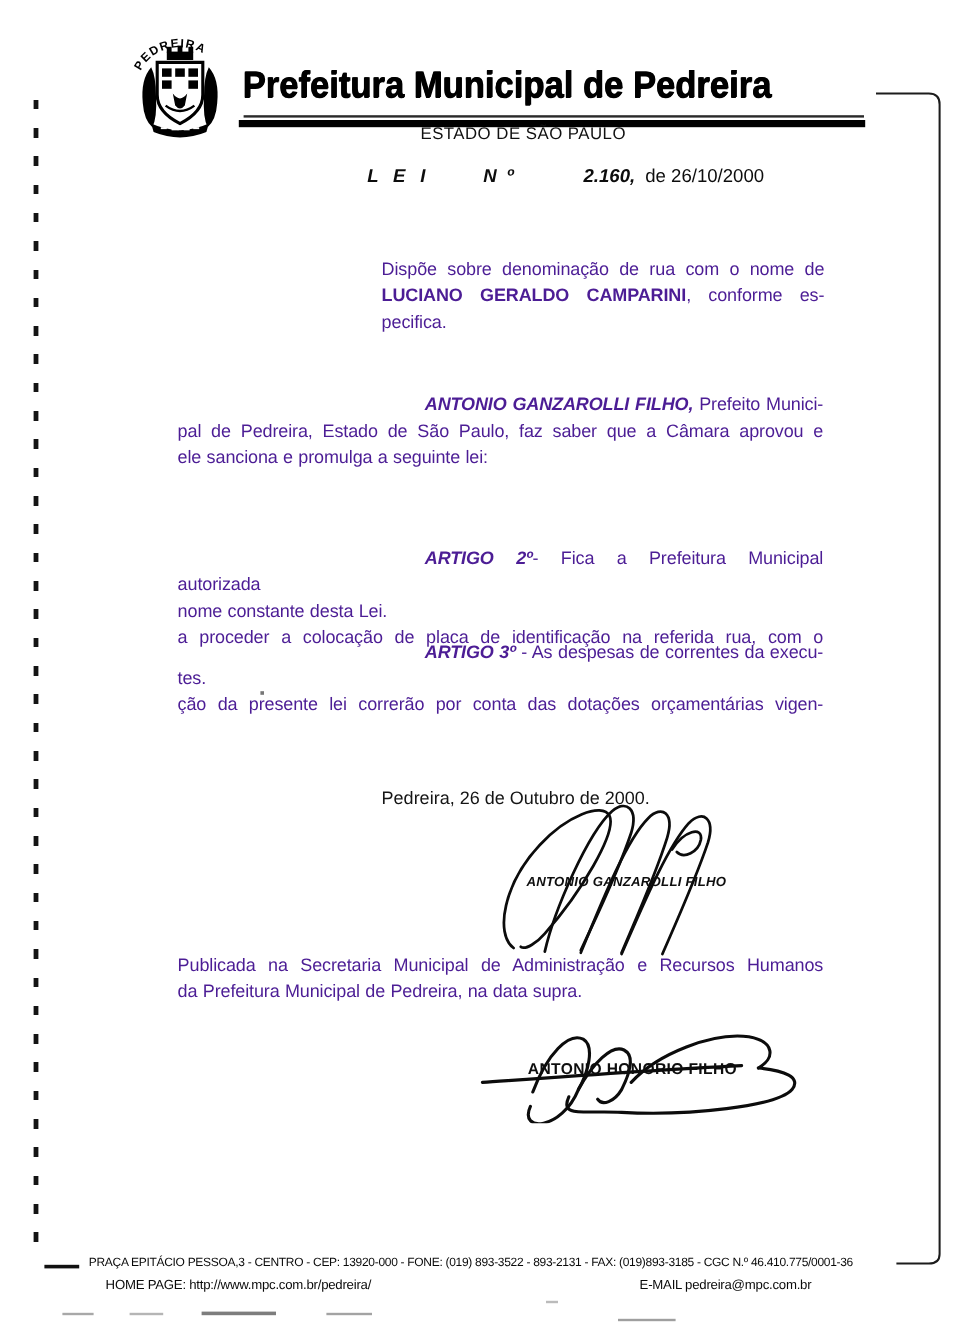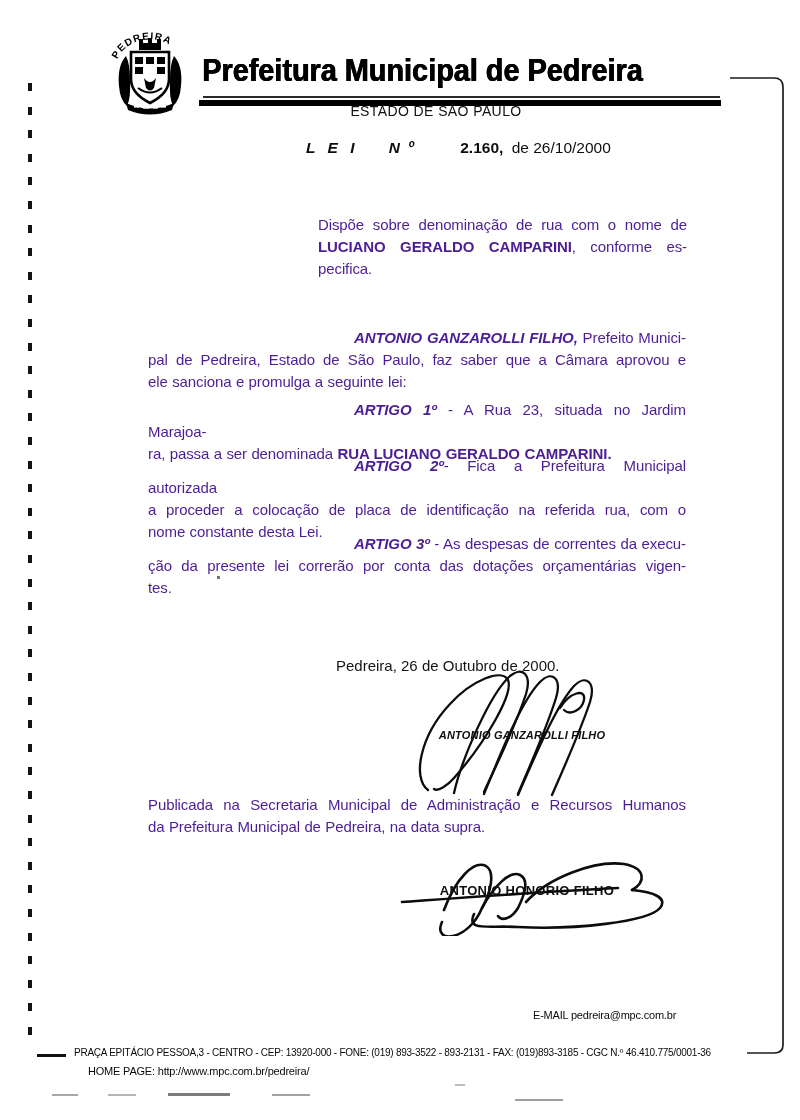--- a/index.html
+++ b/index.html
@@ -24,60 +24,60 @@
     text-shadow:0.8px 0 #000, 0 0.4px #000;white-space:nowrap;
   }
   .title-rule-thin{position:absolute;left:203px;top:96px;width:517px;height:2px;background:#2a2a2a;}
   .title-rule-thick{position:absolute;left:199px;top:100px;width:522px;height:6px;background:#000;}
   .state-line{
     position:absolute;left:330px;top:103px;width:212px;text-align:center;
     font-size:14px;letter-spacing:0.4px;color:#111;
   }
   .law-heading{position:absolute;left:306px;top:139px;font-size:15.5px;white-space:nowrap;color:#0d0d0d;}
   .law-heading .lei{font-weight:bold;font-style:italic;letter-spacing:4px;}
-  .law-heading .numlabel{font-weight:bold;font-style:italic;margin-left:26px;letter-spacing:2px;}
-  .law-heading .number{font-weight:bold;margin-left:40px;}
+  .law-heading .numlabel{font-weight:bold;font-style:italic;margin-left:40px;letter-spacing:2px;}
+  .law-heading .number{font-weight:bold;font-style:italic;margin-left:52px;}
   .law-heading .lawdate{margin-left:4px;}
   
   .para{
     position:absolute;left:148px;width:538px;
     font-size:15px;line-height:22px;letter-spacing:-0.1px;word-spacing:0.4px;color:#4c1d95;
   }
   #p-ementa{top:214px;left:318px;width:369px;}
   #p-preamble{top:327px;}
   #p-a1{top:399px;}
   #p-a2{top:455px;}
   #p-a3{top:533px;}
   #p-a4{top:608px;}
   #p-pub{top:794px;}
   .ln{min-height:22px;}
   .jl{text-align:justify;text-align-last:justify;}
   .ind{text-indent:170px;}
   .b{font-weight:bold;}
   .i{font-style:italic;margin-left:36px;}
-  .date-line{position:absolute;left:336px;top:657px;font-size:15px;color:#151515;}
+  .date-line{position:absolute;left:318px;top:657px;font-size:15px;color:#151515;}
   
   .sig-block{position:absolute;text-align:center;color:#0e0e0e;}
   #sig1-text{left:402px;top:729px;width:240px;}
   #sig1-text .sig-name{font-size:11px;font-weight:bold;font-style:italic;letter-spacing:0.2px;}
   #sig1-text .sig-role{font-size:13.5px;margin-top:1px;}
   #sig2-text{left:402px;top:883px;width:250px;}
   #sig2-text .sig-name{font-size:13px;font-weight:bold;letter-spacing:0.3px;}
   #sig2-text .sig-role{font-size:13px;font-weight:bold;margin-top:1px;}
   .sig-svg{position:absolute;pointer-events:none;}
   #sig1-svg{left:410px;top:666px;width:240px;height:132px;}
   #sig2-svg{left:398px;top:850px;width:300px;height:86px;}
   
   .footer-dash{position:absolute;left:37px;top:1054px;width:29px;height:3px;background:#111;}
   .footer-line1{
     position:absolute;left:74px;top:1047px;width:583px;font-size:10px;
     letter-spacing:-0.25px;white-space:nowrap;color:#0a0a0a;
   }
   .footer-home{position:absolute;left:88px;top:1065px;font-size:11px;letter-spacing:-0.2px;color:#0a0a0a;}
-  .footer-email{position:absolute;left:533px;top:1009px;font-size:11px;letter-spacing:-0.2px;color:#0a0a0a;}
+  .footer-email{position:absolute;left:533px;top:1065px;font-size:11px;letter-spacing:-0.2px;color:#0a0a0a;}
   
   .artifact{position:absolute;background:#9a9a9a;}
   .a1{left:52px;top:1094px;width:26px;height:2px;background:#a8a8a8;}
   .a2{left:108px;top:1094px;width:28px;height:2px;background:#b5b5b5;}
   .a3{left:168px;top:1093px;width:62px;height:3px;background:#7d7d7d;}
   .a4{left:272px;top:1094px;width:38px;height:2px;background:#a3a3a3;}
   .a5{left:515px;top:1099px;width:48px;height:2px;background:#9f9f9f;}
   .a6{left:455px;top:1084px;width:10px;height:2px;background:#bbbbbb;}
   .a7{left:217px;top:576px;width:3px;height:3px;background:#777;}
 </style>
@@ -139,33 +139,29 @@
   <div class="para" id="p-ementa">
       <div class="ln jl"><span>Dispõe sobre denominação de rua com o nome de</span></div>
       <div class="ln jl"><span class="b">LUCIANO GERALDO CAMPARINI</span><span>, conforme es-</span></div>
       <div class="ln"><span>pecifica.</span></div>
     </div>
   <div class="para" id="p-preamble">
       <div class="ln jl ind"><span class="b i">ANTONIO GANZAROLLI FILHO,</span><span> Prefeito Munici-</span></div>
       <div class="ln jl"><span>pal de Pedreira, Estado de São Paulo, faz saber que a Câmara aprovou e</span></div>
       <div class="ln"><span>ele sanciona e promulga a seguinte lei:</span></div>
     </div>
-  <div class="para" id="p-a1">
-      <div class="ln jl ind"><span class="b i">ARTIGO 1º</span><span> - A Rua 23, situada no Jardim Marajoa-</span></div>
-      <div class="ln"><span>ra, passa a ser denominada </span><span class="b">RUA LUCIANO GERALDO CAMPARINI.</span></div>
-    </div>
   <div class="para" id="p-a2">
       <div class="ln jl ind"><span class="b i">ARTIGO 2º</span><span>- Fica a Prefeitura Municipal autorizada</span></div>
+      <div class="ln"><span>nome constante desta Lei.</span></div>
       <div class="ln jl"><span>a proceder a colocação de placa de identificação na referida rua, com o</span></div>
-      <div class="ln"><span>nome constante desta Lei.</span></div>
     </div>
   <div class="para" id="p-a3">
       <div class="ln jl ind"><span class="b i">ARTIGO 3º</span><span> - As despesas de correntes da execu-</span></div>
+      <div class="ln"><span>tes.</span></div>
       <div class="ln jl"><span>ção da presente lei correrão por conta das dotações orçamentárias vigen-</span></div>
-      <div class="ln"><span>tes.</span></div>
     </div>
   <div class="date-line">Pedreira, 26 de Outubro de 2000.</div>
 
   <svg class="sig-svg" id="sig1-svg" viewBox="0 0 240 132">
     <g fill="none" stroke="#0c0c0c" stroke-width="2.3" stroke-linecap="round">
       <path d="M18,124 C2,112 10,70 40,38 C62,14 92,2 98,14 C104,28 74,78 44,112 C38,119 28,126 24,123"></path>
       <path d="M44,127 C52,92 80,28 100,10 C112,0 122,8 116,28 C104,64 84,104 74,126"></path>
       <path d="M74,128 C92,84 112,34 130,16 C142,4 152,12 146,32 C136,64 118,104 108,128"></path>
       <path d="M108,129 C126,88 146,40 164,20 C176,8 186,16 180,36 C170,66 152,106 142,129"></path>
       <path d="M150,42 C160,26 176,22 174,34 C172,44 160,50 154,44"></path>

